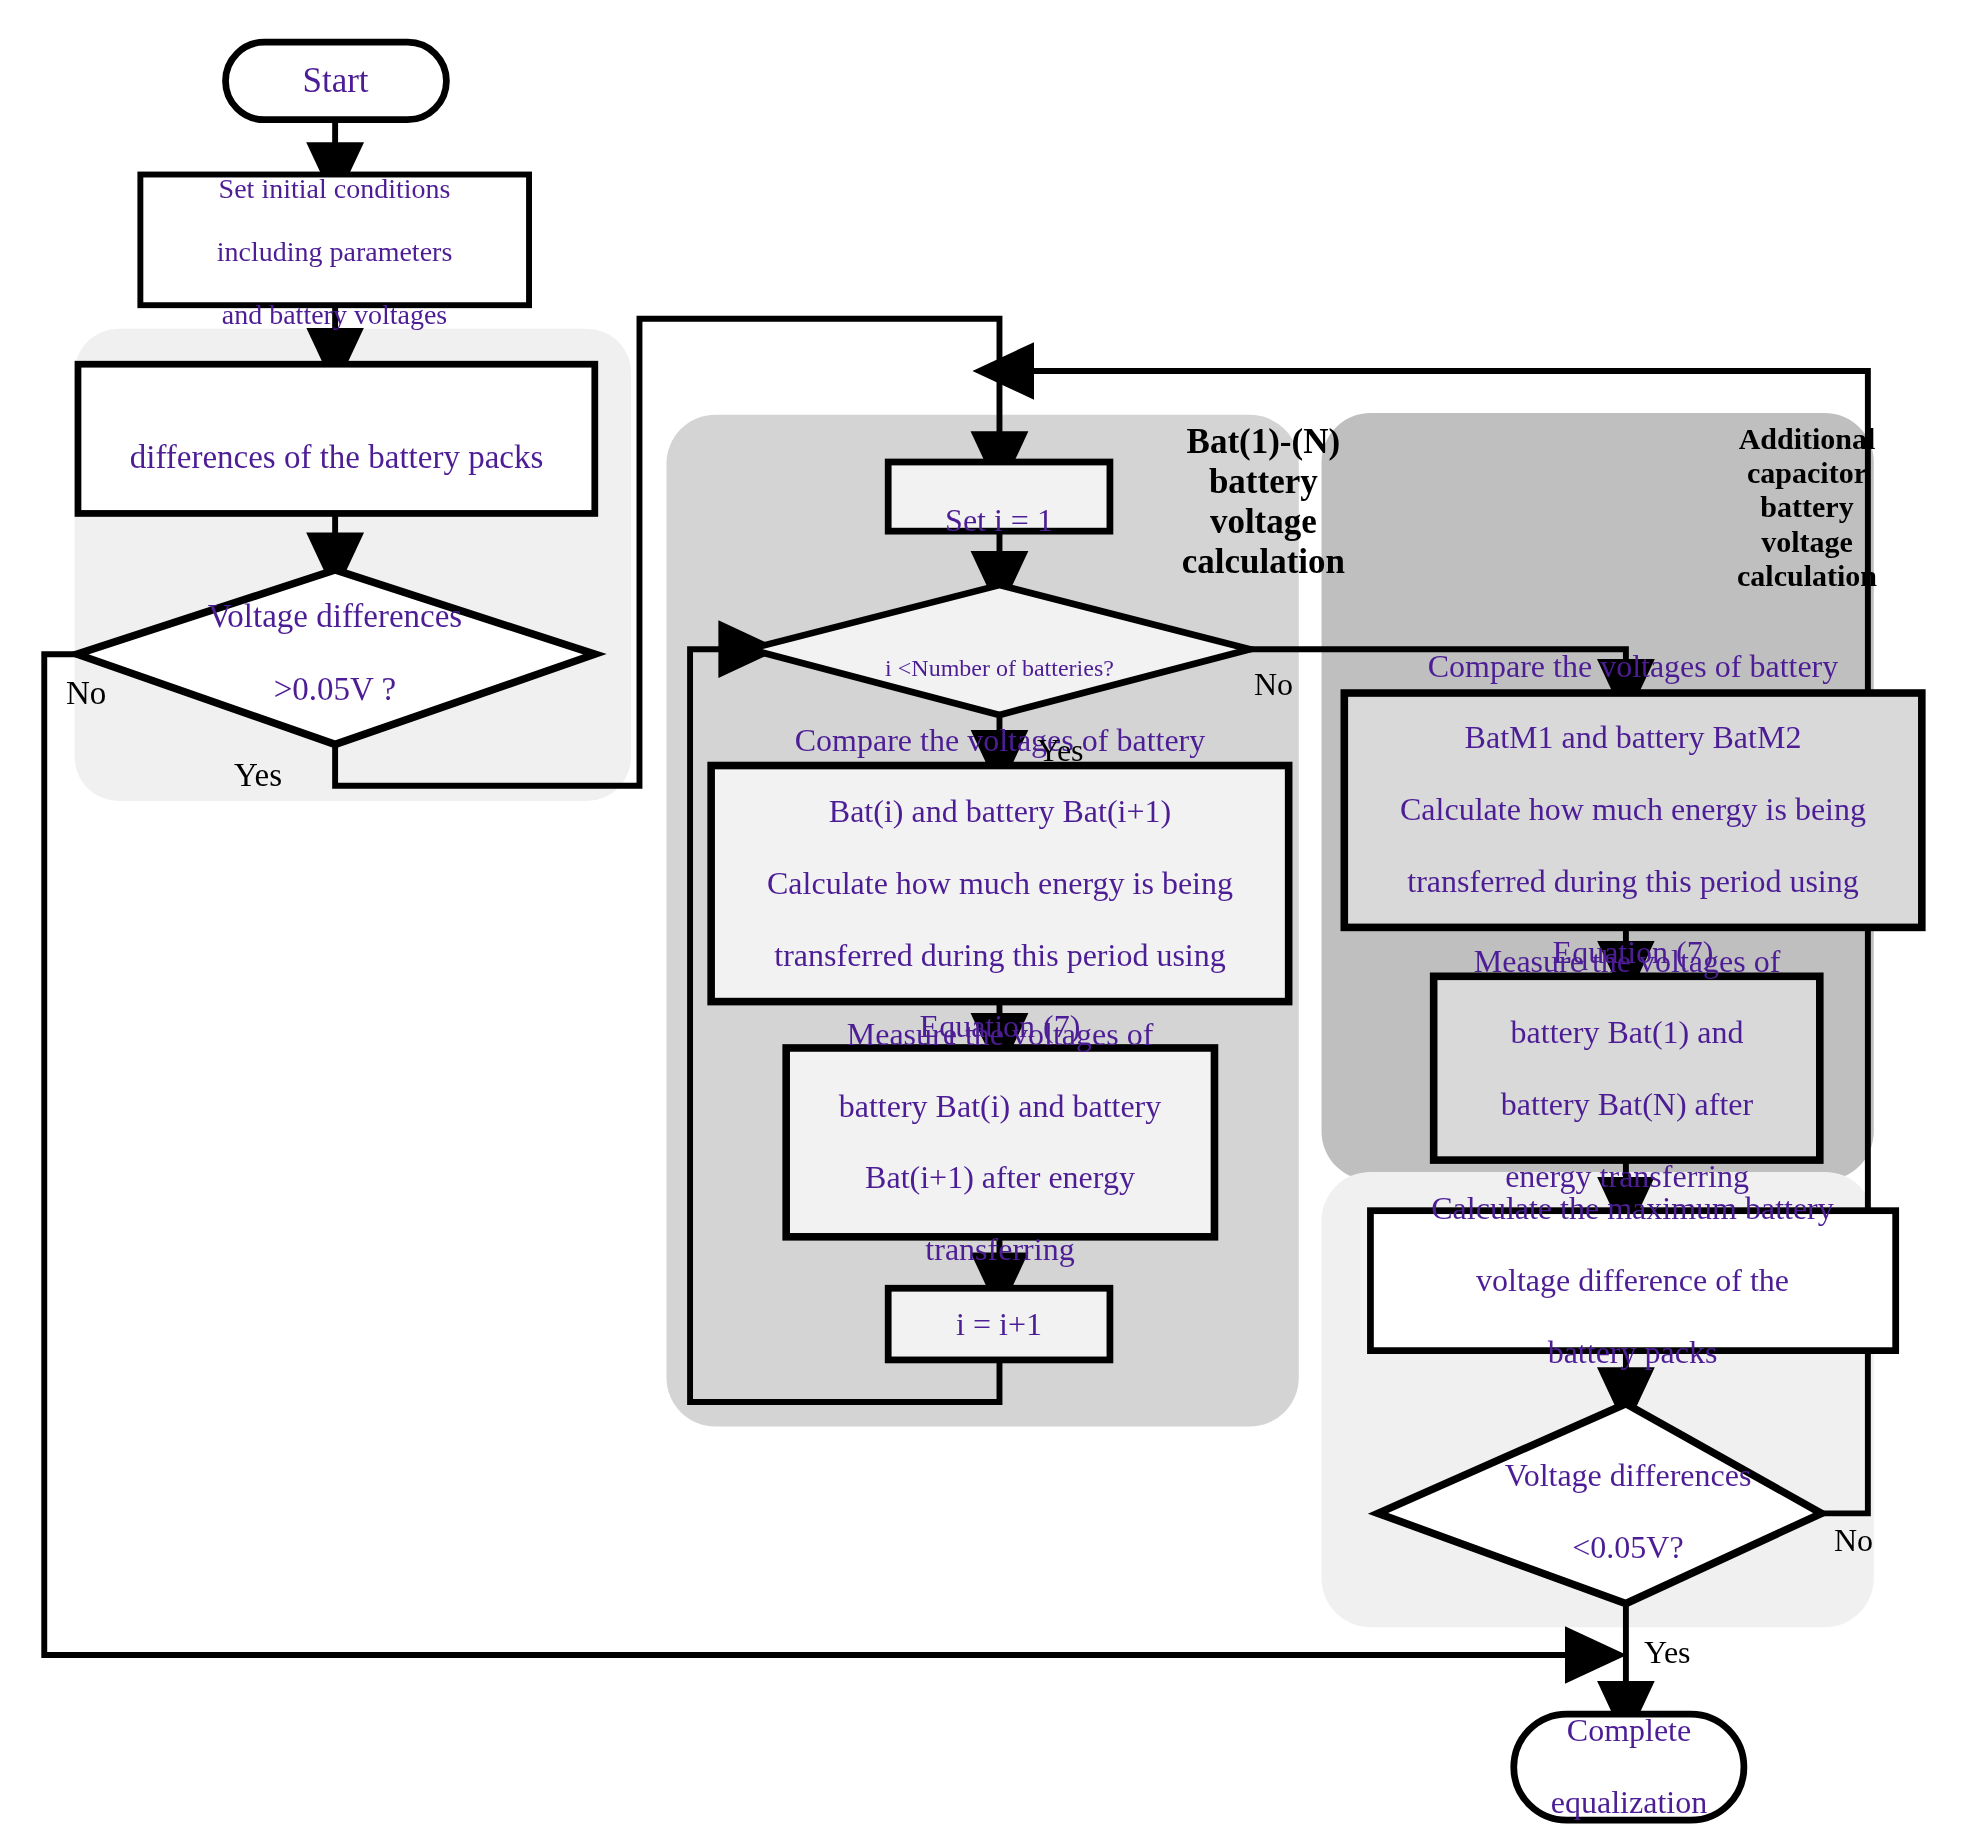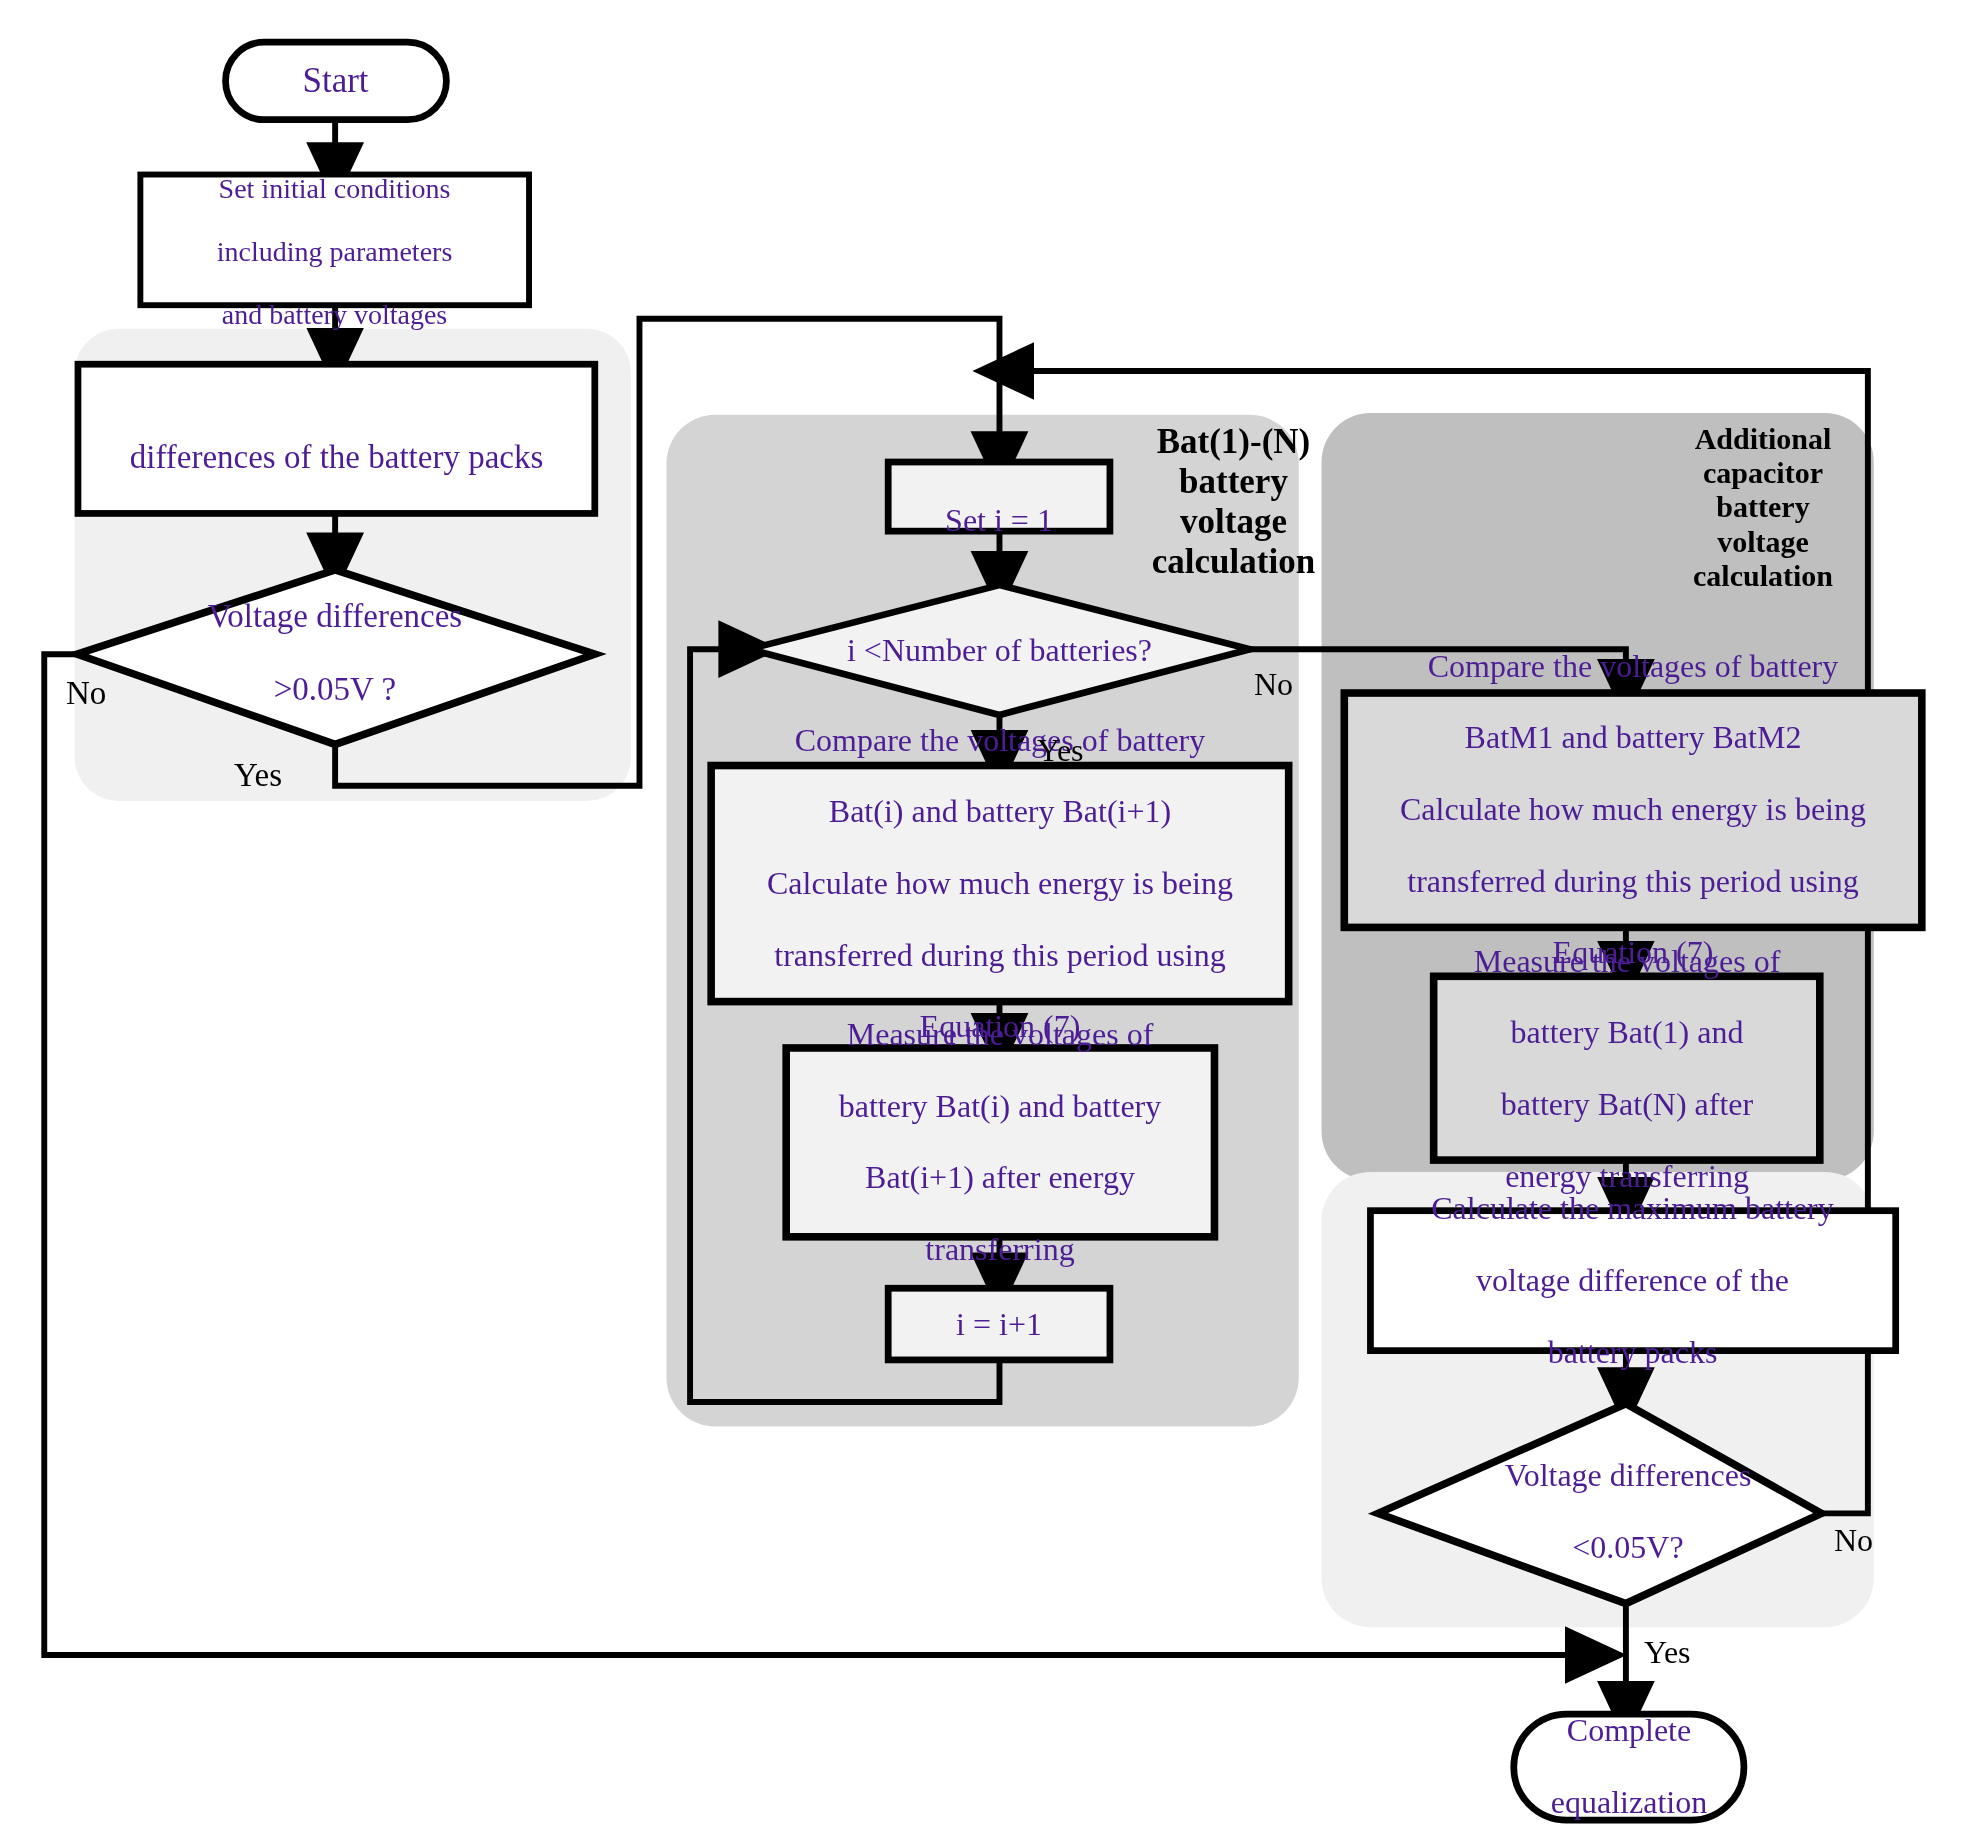--- a/index.html
+++ b/index.html
@@ -2,21 +2,21 @@
 <html style="font-size:13.5px"><head>
 <meta charset="utf-8">
 <style>
   html,body{margin:0;padding:0;background:#ffffff;}
   #root{position:relative;width:1988px;height:1843px;background:#ffffff;
         font-family:"Liberation Serif","DejaVu Serif",serif;}
   svg{position:absolute;left:0;top:0;width:1988px;height:1843px;}
   .node-text{position:absolute;display:flex;align-items:center;justify-content:center;
              text-align:center;line-height:1.12;color:#4c1d95;pointer-events:none;}
   .node-text span{display:block;width:100%;}
-  .grp-title{position:absolute;display:flex;align-items:flex-start;justify-content:center;
+  .grp-title{position:absolute;display:flex;align-items:flex-start;justify-content:flex-end;
              text-align:center;font-weight:bold;line-height:1.14;color:#000;}
   .edge-lbl{position:absolute;color:#000;white-space:nowrap;}
 </style>
 </head>
 <body>
 
 <div id="root">
 
   <svg viewBox="0 0 2357 2186">
     <defs>
@@ -114,21 +114,21 @@
     <span>
       <span>Voltage differences</span><br>
       <span>&gt;0.05V ?</span>
     </span>
   </div>
 
   <div class="node-text" style="left:888px;top:486px;width:222px;height:69px;font-size:32px;">
     <span>Set i = 1</span>
   </div>
 
-  <div class="node-text" style="left:776px;top:631px;width:447px;height:40px;font-size:32px;">
+  <div class="node-text" style="left:776px;top:648px;width:447px;height:40px;font-size:24px;">
     <span>i &lt;Number of batteries?</span>
   </div>
 
   <div class="node-text" style="left:711px;top:766px;width:578px;height:236px;font-size:32px;">
     <span>
       <span>Compare the voltages of battery</span><br>
       <span>Bat(i) and battery Bat(i+1)</span><br>
       <span>Calculate how much energy is being</span><br>
       <span>transferred during this period using</span><br>
       <span>Equation (7)</span>

